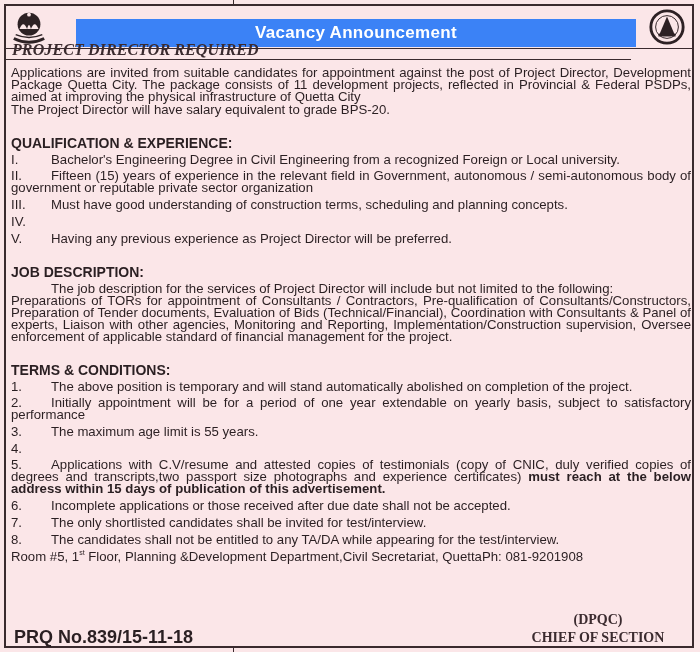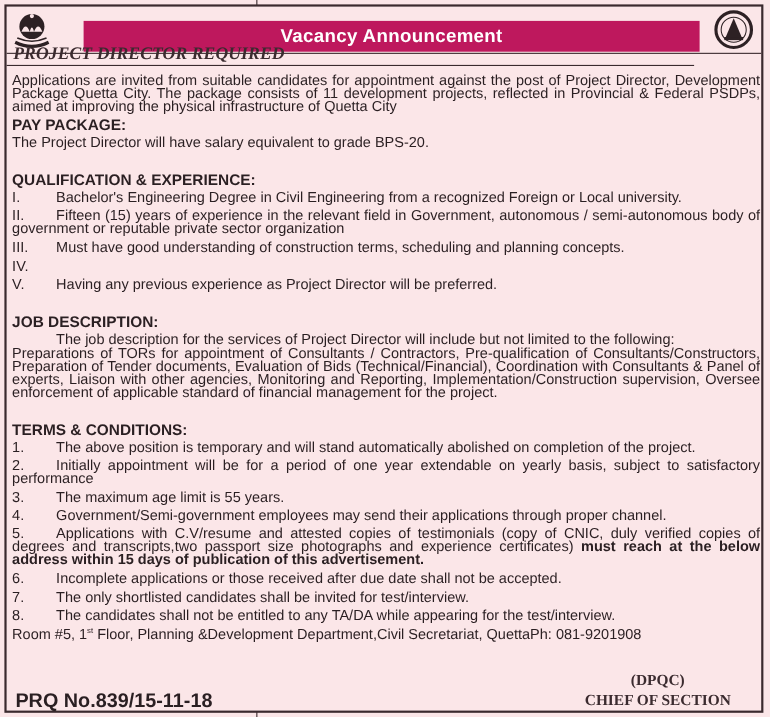--- a/index.html
+++ b/index.html
@@ -20,21 +20,21 @@
     position: absolute; left: 6px; top: 6px; width: 686px; height: 42px;
     border-bottom: 1.5px solid #3a2a2e;
   }
   .logo {
     position: absolute; top: 2px; width: 38px; height: 38px;
   }
   .logo-left { left: 4px; }
   .logo-right { left: 642px; }
   .title-bar {
     position: absolute; left: 70px; top: 13px; width: 560px; height: 28px;
-    background: #be185d;
+    background: #3b82f6;
     color: #fff; font-weight: bold; font-size: 17px;
     display: flex; align-items: center; justify-content: center;
     letter-spacing: 0.3px;
   }
   .subhead-row {
     position: absolute; left: 6px; top: 41px; width: 625px; height: 18px;
     border-bottom: 1.5px solid #3a2a2e;
     font-style: italic;
   }
   .subhead {
@@ -95,21 +95,20 @@
   </svg>
 </div>
 
 <div class="subhead-row">
   <div class="subhead">PROJECT DIRECTOR REQUIRED</div>
 </div>
 
 <div class="content">
   <p class="justify line" style="line-height:12px;">Applications are invited from suitable candidates for appointment against the post of Project Director, Development Package Quetta City. The package consists of 11 development projects, reflected in Provincial &amp; Federal PSDPs, aimed at improving the physical infrastructure of Quetta City</p>
 
-  <div class="section-title" style="margin-top:3px;">PAY PACKAGE:</div>
   <p class="line">The Project Director will have salary equivalent to grade BPS-20.</p>
 
   <div class="section-title">QUALIFICATION &amp; EXPERIENCE:</div>
   <div class="item">
     <span class="num">I.</span>
     <span>Bachelor's Engineering Degree in Civil Engineering from a recognized Foreign or Local university.</span>
   </div>
   <div class="item wrap justify" style="line-height:12px;">
     <span class="num">II.</span><span>Fifteen (15) years of experience in the relevant field in Government, autonomous / semi-autonomous body of government or reputable private sector organization</span>
   </div>
@@ -136,21 +135,20 @@
   </div>
   <div class="item wrap justify" style="line-height:12px;">
     <span class="num">2.</span><span>Initially appointment will be for a period of one year extendable on yearly basis, subject to satisfactory performance</span>
   </div>
   <div class="item">
     <span class="num">3.</span>
     <span>The maximum age limit is 55 years.</span>
   </div>
   <div class="item">
     <span class="num">4.</span>
-    <span>Government/Semi-government employees may send their applications through proper channel.</span>
   </div>
   <div class="item wrap justify" style="line-height:12px;">
     <span class="num">5.</span><span>Applications with C.V/resume and attested copies of testimonials (copy of CNIC, duly verified copies of degrees and transcripts,two passport size photographs and experience certificates)</span> <span class="bold">must reach at the below address within 15 days of publication of this advertisement.</span>
   </div>
   <div class="item">
     <span class="num">6.</span>
     <span>Incomplete applications or those received after due date shall not be accepted.</span>
   </div>
   <div class="item">
     <span class="num">7.</span>

